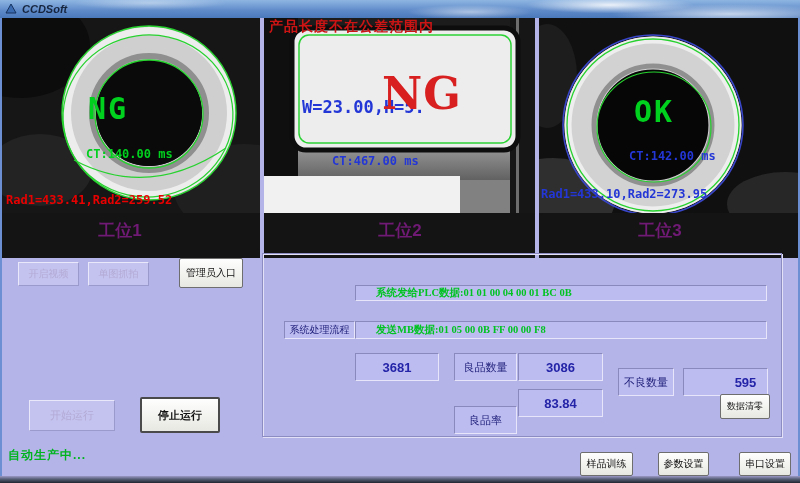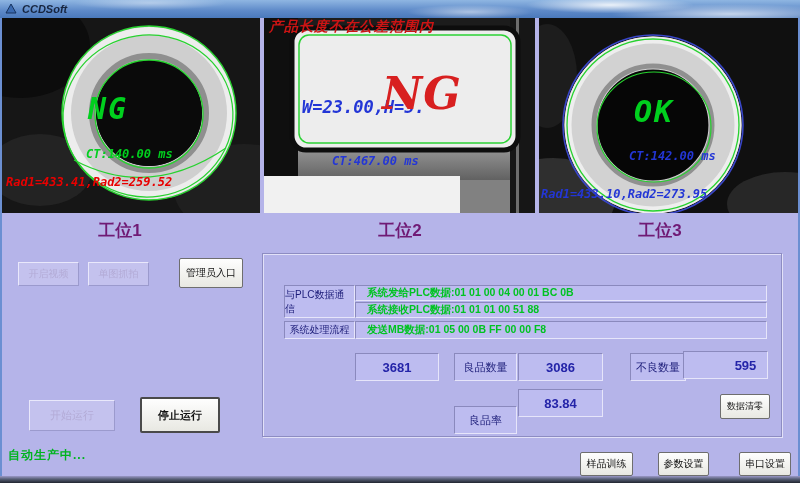--- a/index.html
+++ b/index.html
@@ -13,21 +13,21 @@
       radial-gradient(ellipse 120px 12px at 610px 5px, rgba(255,255,255,.85), transparent 70%),
       radial-gradient(ellipse 170px 14px at 730px 14px, rgba(255,255,255,.65), transparent 70%),
       radial-gradient(ellipse 90px 10px at 470px 12px, rgba(255,255,255,.5), transparent 70%),
       radial-gradient(ellipse 110px 10px at 150px 3px, rgba(255,255,255,.4), transparent 70%),
       linear-gradient(#8fb6e2 0%, #5d89c8 60%, #4a79bb 100%);
     display:flex; align-items:center; gap:5px; padding-left:5px;
   }
   .title-text { font-size:11px; font-weight:bold; font-style:italic; color:#16253f; }
 
   
-  .cam { position:absolute; top:18px; height:195px; background:#141414; overflow:hidden;font-style:italic; }
+  .cam { position:absolute; top:18px; height:240px; background:#141414; overflow:hidden; }
   .cam1 { left:2px;   width:258px; }
   .cam2 { left:264px; width:271px; }
   .cam3 { left:539px; width:259px; }
   .cam svg { position:absolute; left:0; top:0; }
   .ov { position:absolute; font-family:"DejaVu Sans Mono",monospace; font-weight:bold; white-space:nowrap; line-height:1.1; }
   .g { color:#00d01e; }
   .b { color:#2336d6; }
   .r { color:#e80000; }
   .result-big { font-size:30px; letter-spacing:2px; }
   .ct-txt { font-size:12px; }
@@ -42,21 +42,21 @@
 
   
   .grpbox { position:absolute; left:262px; top:253px; width:520px; height:184px;
     border:1px solid #8d8cc2; box-shadow: inset 1px 1px 0 #e2e1f8, 1px 1px 0 #e2e1f8; }
   .fld, .lblbox, .valbox {
     position:absolute; background:#bdbcf0;
     border:1px solid; border-color:#8a89bd #e6e5fa #e6e5fa #8a89bd;
     display:flex; align-items:center; }
   .lblbox { justify-content:center; font-size:11px; color:#1c1c78; }
   .valbox { justify-content:center; font-size:13px; font-weight:bold; color:#2424a8; }
-  .fld { font-family:Liberation Sans, sans-serif; font-weight:bold; font-size:10.5px; color:#00c322; padding-left:11px; }
+  .fld { font-family:Liberation Serif, serif; font-weight:bold; font-size:10.5px; color:#00c322; padding-left:20px; }
 
   
   .btn-dis { position:absolute; background:#c4c2ee;
     border:1px solid; border-color:#e9e8fb #9b9acd #9b9acd #e9e8fb;
     color:#b3abd6; font-size:10px; display:flex; align-items:center; justify-content:center; }
   .btn-w { position:absolute; background:linear-gradient(#fefefe,#e8e8e2);
     border:1px solid #6e6e6e; border-radius:2px; color:#111; font-size:10px;
     display:flex; align-items:center; justify-content:center; cursor:pointer; }
   .btn-stop { border:2px solid #4a4a4a; font-weight:bold; font-size:11px; }
 
@@ -88,21 +88,21 @@
     <circle cx="147" cy="95" r="82" fill="none" stroke="#ededed" stroke-width="8"></circle>
     <circle cx="147" cy="95" r="57" fill="none" stroke="#8f8f8f" stroke-width="6"></circle>
     <circle cx="147" cy="95" r="53" fill="#0a0a0a"></circle>
     <circle cx="147" cy="95" r="87" fill="none" stroke="#27d22f" stroke-width="1.4"></circle>
     <ellipse cx="146" cy="98" rx="85" ry="81" fill="none" stroke="#27d22f" stroke-width="1.2" transform="rotate(-8 146 98)"></ellipse>
     <circle cx="147" cy="96" r="54" fill="none" stroke="#27d22f" stroke-width="1.3"></circle>
     <path d="M 72 142 Q 147 182 224 130" fill="none" stroke="#27d22f" stroke-width="1.2"></path>
   </svg>
   <div class="ov result-big g" style="left:86px; top:74px;">NG</div>
   <div class="ov ct-txt g" style="left:84px; top:130px;">CT:140.00 ms</div>
-  <div class="ov rad-txt r" style="left:4px; top:158px;">Rad1=433.41,Rad2=259.52</div>
+  <div class="ov rad-txt r" style="left:4px; top:176px;">Rad1=433.41,Rad2=259.52</div>
 </div>
 
 <div class="cam cam2">
   <svg width="271" height="195" viewBox="0 0 271 195">
     <defs>
       <linearGradient id="metal" x1="0" y1="0" x2="0" y2="1">
         <stop offset="0" stop-color="#9c9c9c"></stop>
           <stop offset="1" stop-color="#5e5e5e"></stop>
       </linearGradient>
     </defs>
@@ -144,31 +144,29 @@
 
 <div class="station-lbl" style="left:85px;">工位1</div>
 <div class="station-lbl" style="left:365px;">工位2</div>
 <div class="station-lbl" style="left:625px;">工位3</div>
 
 <button class="btn-dis" style="left:18px; top:262px; width:61px; height:24px;" disabled="">开启视频</button>
 <button class="btn-dis" style="left:88px; top:262px; width:61px; height:24px;" disabled="">单图抓拍</button>
 <button class="btn-w" style="left:179px; top:258px; width:64px; height:30px;">管理员入口</button>
 
 <div class="grpbox">
-  <div class="lblbox" style="left:21px; top:31px; width:71px; height:33px; font-size:10px;">与PLC数据通信</div>
   <div class="fld" style="left:92px; top:31px; width:412px; height:16px;">系统发给PLC数据:01 01 00 04 00 01 BC 0B</div>
-  <div class="fld" style="left:92px; top:48px; width:412px; height:16px;">系统接收PLC数据:01 01 01 00 51 88</div>
   <div class="lblbox" style="left:21px; top:67px; width:71px; height:18px; font-size:10px;">系统处理流程</div>
   <div class="fld" style="left:92px; top:67px; width:412px; height:18px;">发送MB数据:01 05 00 0B FF 00 00 F8</div>
 
   <div class="valbox" style="left:92px;  top:99px; width:84px; height:28px;">3681</div>
   <div class="lblbox" style="left:191px; top:99px; width:63px; height:28px;">良品数量</div>
   <div class="valbox" style="left:255px; top:99px; width:85px; height:28px;">3086</div>
-  <div class="lblbox" style="left:355px; top:99px; width:56px; height:28px;margin-left:12px;">不良数量</div>
-  <div class="valbox" style="left:420px; top:97px; width:85px; height:28px;padding-left:40px;">595</div>
+  <div class="lblbox" style="left:355px; top:114px; width:56px; height:28px;">不良数量</div>
+  <div class="valbox" style="left:420px; top:114px; width:85px; height:28px;padding-left:40px;">595</div>
 
   <div class="lblbox" style="left:191px; top:152px; width:63px; height:28px;">良品率</div>
   <div class="valbox" style="left:255px; top:135px; width:85px; height:28px;">83.84</div>
   <button class="btn-w" style="left:457px; top:140px; width:50px; height:25px; font-size:9px;">数据清零</button>
 </div>
 
 <button class="btn-dis" style="left:29px; top:400px; width:86px; height:31px; font-size:11px;" disabled="">开始运行</button>
 <button class="btn-w btn-stop" style="left:140px; top:397px; width:80px; height:36px;">停止运行</button>
 
 <div class="status-txt">自动生产中...</div>

